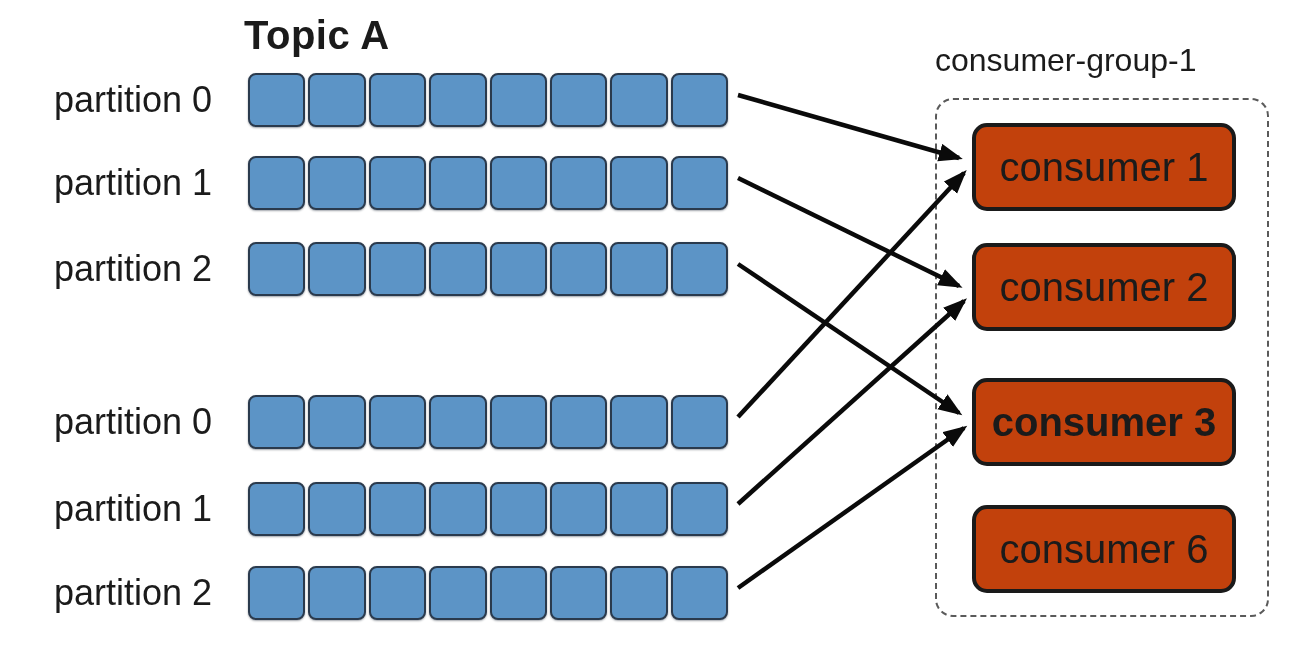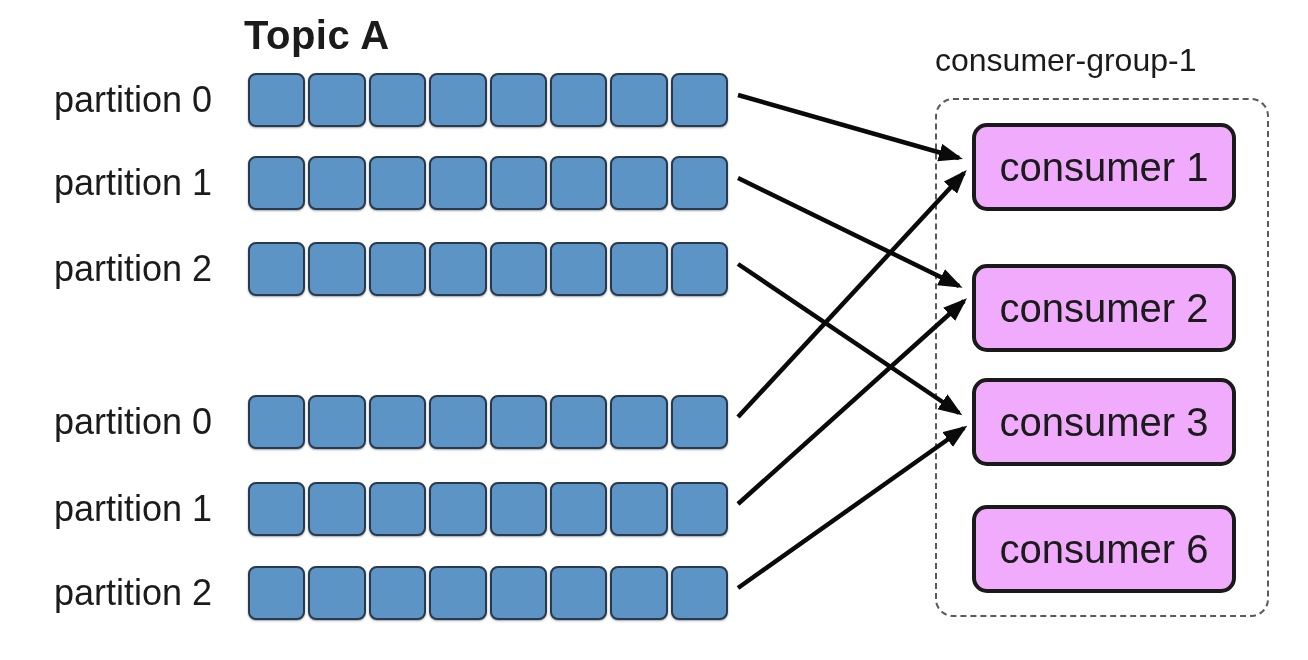--- a/index.html
+++ b/index.html
@@ -30,21 +30,21 @@
     box-shadow:0 1px 2px rgba(20,30,45,.4);
   }
   #group-label{
     position:absolute;left:935px;top:42px;font-size:32px;white-space:nowrap;
   }
   #group-box{
     position:absolute;left:935px;top:98px;width:334px;height:519px;
     border:2.5px dashed var(--dash-border);border-radius:18px;box-sizing:border-box;
   }
   .consumer{
-    position:absolute;left:972px;width:264px;height:88px;background:#f0abfc;
+    position:absolute;left:972px;width:264px;height:88px;background:#c2410c;
     border:4px solid var(--box-border);border-radius:15px;box-sizing:border-box;
     display:flex;align-items:center;justify-content:center;font-size:40px;white-space:nowrap;
   }
   #arrows{position:absolute;left:0;top:0;width:1308px;height:660px;pointer-events:none;}
 </style>
 </head>
 <body>
 
 <div id="canvas">
 
@@ -128,22 +128,22 @@
         <div class="cell"></div>
         <div class="cell"></div>
         <div class="cell"></div>
       </div>
   </div>
 
   <div id="group-label">consumer-group-1</div>
   <div id="group-box"></div>
 
   <div class="consumer" style="top:123px;">consumer 1</div>
-  <div class="consumer" style="top:264px;">consumer 2</div>
-  <div class="consumer" style="top:378px;">consumer 3</div>
+  <div class="consumer" style="top:243px;">consumer 2</div>
+  <div class="consumer" style="top:378px;font-weight:bold;">consumer 3</div>
   <div class="consumer" style="top:505px;">consumer 6</div>
 
   <svg id="arrows" xmlns="http://www.w3.org/2000/svg">
     <defs>
       <marker id="ah" markerUnits="userSpaceOnUse" markerWidth="26" markerHeight="20" refX="20" refY="9" orient="auto">
         <path id="ah-path" d="M0,0 L24,9 L0,18 Z" fill="#0a0a0a"></path>
       </marker>
     </defs>
   <line x1="738" y1="95" x2="959" y2="158" stroke="#0a0a0a" stroke-width="4.5" marker-end="url(#ah)"></line>
       <line x1="738" y1="178" x2="959" y2="286" stroke="#0a0a0a" stroke-width="4.5" marker-end="url(#ah)"></line>

